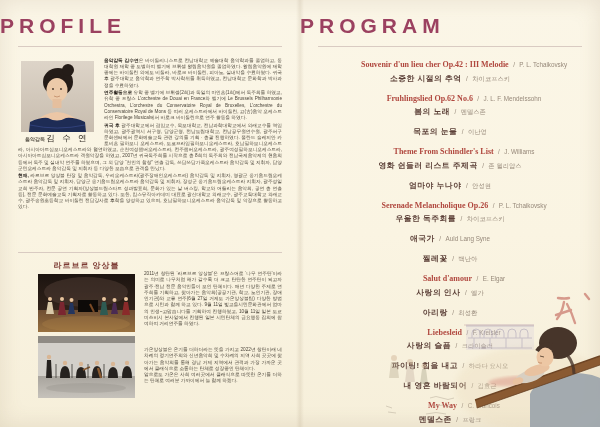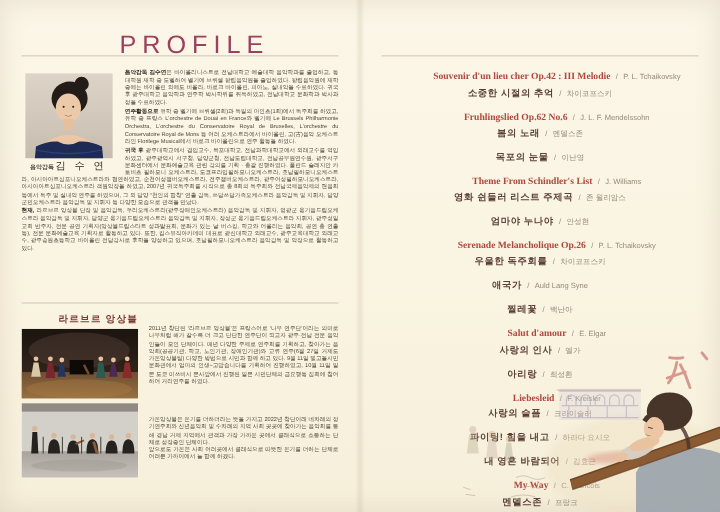--- a/index.html
+++ b/index.html
@@ -2,42 +2,42 @@
 <html><head>
 <meta charset="utf-8">
 <style>
   html,body{margin:0;padding:0;background:#e8e2d2;}
   .sheet{position:relative;width:600px;height:427px;overflow:hidden;
     background:linear-gradient(180deg,#fbf6e7 0%,#faf4e2 55%,#f6efda 100%);
     font-family:"Liberation Sans",sans-serif;
     box-shadow:inset 0 0 22px rgba(120,95,60,.14);}
   .gutter{position:absolute;left:296px;top:0;width:8px;height:100%;
     background:linear-gradient(90deg,rgba(160,140,110,0),rgba(160,140,110,.16),rgba(160,140,110,0));}
-  h1.ptitle{margin:12px;position:absolute;top:14px;width:300px;text-align:center;
-    font-size:21px;letter-spacing:5px;color:#9b4160;font-weight:400;}
+  h1.ptitle{margin:0;position:absolute;top:14px;width:300px;text-align:left;
+    font-size:21px;letter-spacing:5px;color:#9b4160;font-weight:700;}
   .tleft{left:0;} .tright{left:300px;}
   .rule{position:absolute;top:46px;width:264px;height:1px;background:#d9cbc2;}
   .rl{left:18px;} .rr{left:318px;}
 
   
   .bio{position:absolute;left:18px;top:58px;width:264px;font-size:4.7px;
     line-height:6.15px;color:#4c463c;text-align:justify;z-index:2;}
   .portrait-fig{float:left;width:78px;margin:3px 8px 1px 0;text-align:center;}
   .portrait-fig svg{width:73px;height:71px;display:block;margin:0 auto;}
   .portrait-fig figcaption{margin-top:3px;white-space:nowrap;}
   .role{font-size:5px;font-weight:bold;color:#4c463c;}
   .dname{font-size:8.5px;font-weight:normal;letter-spacing:2.5px;color:#2e2822;}
   .bp{margin:0 0 1.5px;}
   .bp b{color:#2b251f;}
   .divider{position:absolute;top:252px;left:18px;width:264px;height:1px;background:#d9cbc2;}
 
   
   .ens{position:absolute;left:18px;width:264px;display:flex;gap:9px;z-index:2;}
   .e1{top:260px;} .e2{top:336px;}
-  .ens-left{flex:0 0 97px;width:97px;text-align:right;}
+  .ens-left{flex:0 0 97px;width:97px;text-align:center;margin-left:20px;}
   .ens-left h3{margin:0 0 3px;font-size:8px;letter-spacing:1px;color:#7c3a33;}
   .ens-left svg{width:97px;display:block;}
   .ens-text{margin:0;flex:1;font-size:4.7px;line-height:6.3px;color:#4c463c;
     text-align:justify;white-space:pre-line;padding-top:11px;}
 
   
   .plist{position:absolute;left:318px;top:57px;width:264px;text-align:center;z-index:2;}
   .pi{margin-bottom:6.5px;}
   .ln{line-height:10.5px;white-space:nowrap;}
   .t-en{font-family:"Liberation Serif",serif;font-weight:bold;font-size:8px;color:#b0473e;padding-left:28px;}
@@ -161,20 +161,21 @@
             <path d="M50,28 L50,42"></path>
             <path d="M66,28 L66,42"></path>
         </g>
         <ellipse cx="48" cy="52" rx="40" ry="5" fill="#8f8b84" opacity=".3"></ellipse>
       </svg>
     </div>
     <p class="ens-text">가온앙상블은 온기를 더하더라는 뜻을 가지고 2022년 창단이래 네차례의 정기연주회와 신년음악회 및 수차례의 지역 사회 곳곳에 찾아가는 음악회를 통해 경남 거제 지역에서 관객과 가장 가까운 곳에서 클래식으로 소통하는 단체로 성장중인 단체이다.
 앞으로도 가온은 사회 여러곳에서 클래식으로 따뜻한 온기를 더하는 단체로 여러분 가까이에서 늘 함께 하겠다.</p>
   </div>
 
+  <h1 class="ptitle tright">PROGRAM</h1>
   <div class="rule rr"></div>
 
   <div class="plist">
 
     <div class="pi">
       <div class="ln"><span class="t-en">Souvenir d'un lieu cher Op.42 : III Melodie</span> <span class="sep">/</span> <span class="c-en">P. L. Tchaikovsky</span></div>
       <div class="ln"><span class="t-ko">소중한 시절의 추억</span> <span class="sep">/</span> <span class="c-ko">차이코프스키</span></div>
     </div>
 
     <div class="pi">

